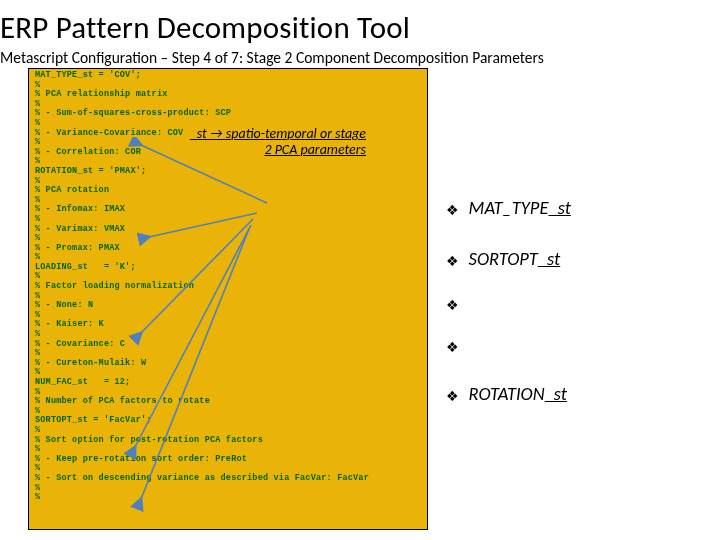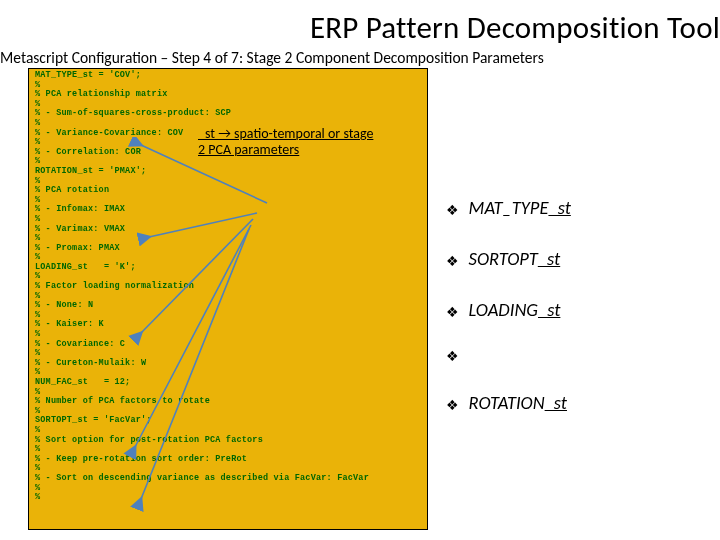--- a/index.html
+++ b/index.html
@@ -1,32 +1,32 @@
 <!DOCTYPE html>
 <html><head>
 <meta charset="utf-8">
 <style>
   * { box-sizing: border-box; margin: 0; padding: 0; }
   html, body { width: 720px; height: 540px; background: #fff; font-family: Calibri, Arial, sans-serif; overflow: hidden; }
   .slide { position: relative; width: 720px; height: 540px; }
-  .title { font-size: 31px; font-weight: 400; text-align: right; padding-top: 8px; letter-spacing: 0.2px; }
+  .title { font-size: 31px; font-weight: 400; text-align: left; padding-top: 8px; letter-spacing: 0.2px; }
   .subtitle { font-size: 15.5px; text-align: left; padding-top: 2px; }
   .code-box {
     position: absolute; left: 28px; top: 68px; width: 400px; height: 462px;
     border: 1px solid #000; background: #eab308; overflow: hidden; font-weight: bold;
   }
   .code-box pre {
     font-family: "Courier New", monospace; font-size: 8.5px; line-height: 9.6px;
     color: #006600; filter: blur(0.45px); padding: 2px 6px; letter-spacing: 0.2px;
     white-space: pre;
   }
   .annotation {
-    position: absolute; left: 198px; top: 126px; width: 180px;
-    font-size: 14px; line-height: 16px; color: #000;
-    text-decoration: underline; text-decoration-thickness: 1px;
+    position: absolute; left: 186px; top: 126px; width: 180px;
+    font-style: italic; font-size: 14px; line-height: 16px; color: #000;
+    text-decoration: underline; text-decoration-thickness: 1px; text-align: right;
   }
   .bullet-list { position: absolute; right: 34px; top: 196px; width: 240px; }
   .bullet-item { display: flex; align-items: baseline; gap: 10px; margin-bottom: 28px; font-size: 18.5px; }
   .diamond { font-size: 14px; color: #000; line-height: 1; flex: 0 0 auto; position: relative; top: 1px; }
   .bullet-text { color: #000; font-style: italic; }
   .suffix { text-decoration: underline; }
   svg.arrows { position: absolute; left: 28px; top: 68px; width: 400px; height: 462px; pointer-events: none; }
 </style>
 </head>
 <body>
@@ -104,21 +104,20 @@
     <div class="bullet-item">
       <span class="diamond">❖</span>
       <span class="bullet-text"><span>MAT_TYPE</span><span class="suffix">_st</span></span>
     </div>
     <div class="bullet-item">
       <span class="diamond">❖</span>
       <span class="bullet-text"><span>SORTOPT</span><span class="suffix">_st</span></span>
     </div>
     <div class="bullet-item">
       <span class="diamond">❖</span>
-      <span class="bullet-text"><span>LOADING</span><span class="suffix">_st</span></span>
     </div>
     <div class="bullet-item">
       <span class="diamond">❖</span>
     </div>
     <div class="bullet-item">
       <span class="diamond">❖</span>
       <span class="bullet-text"><span>ROTATION</span><span class="suffix">_st</span></span>
     </div>
   </div>
 

